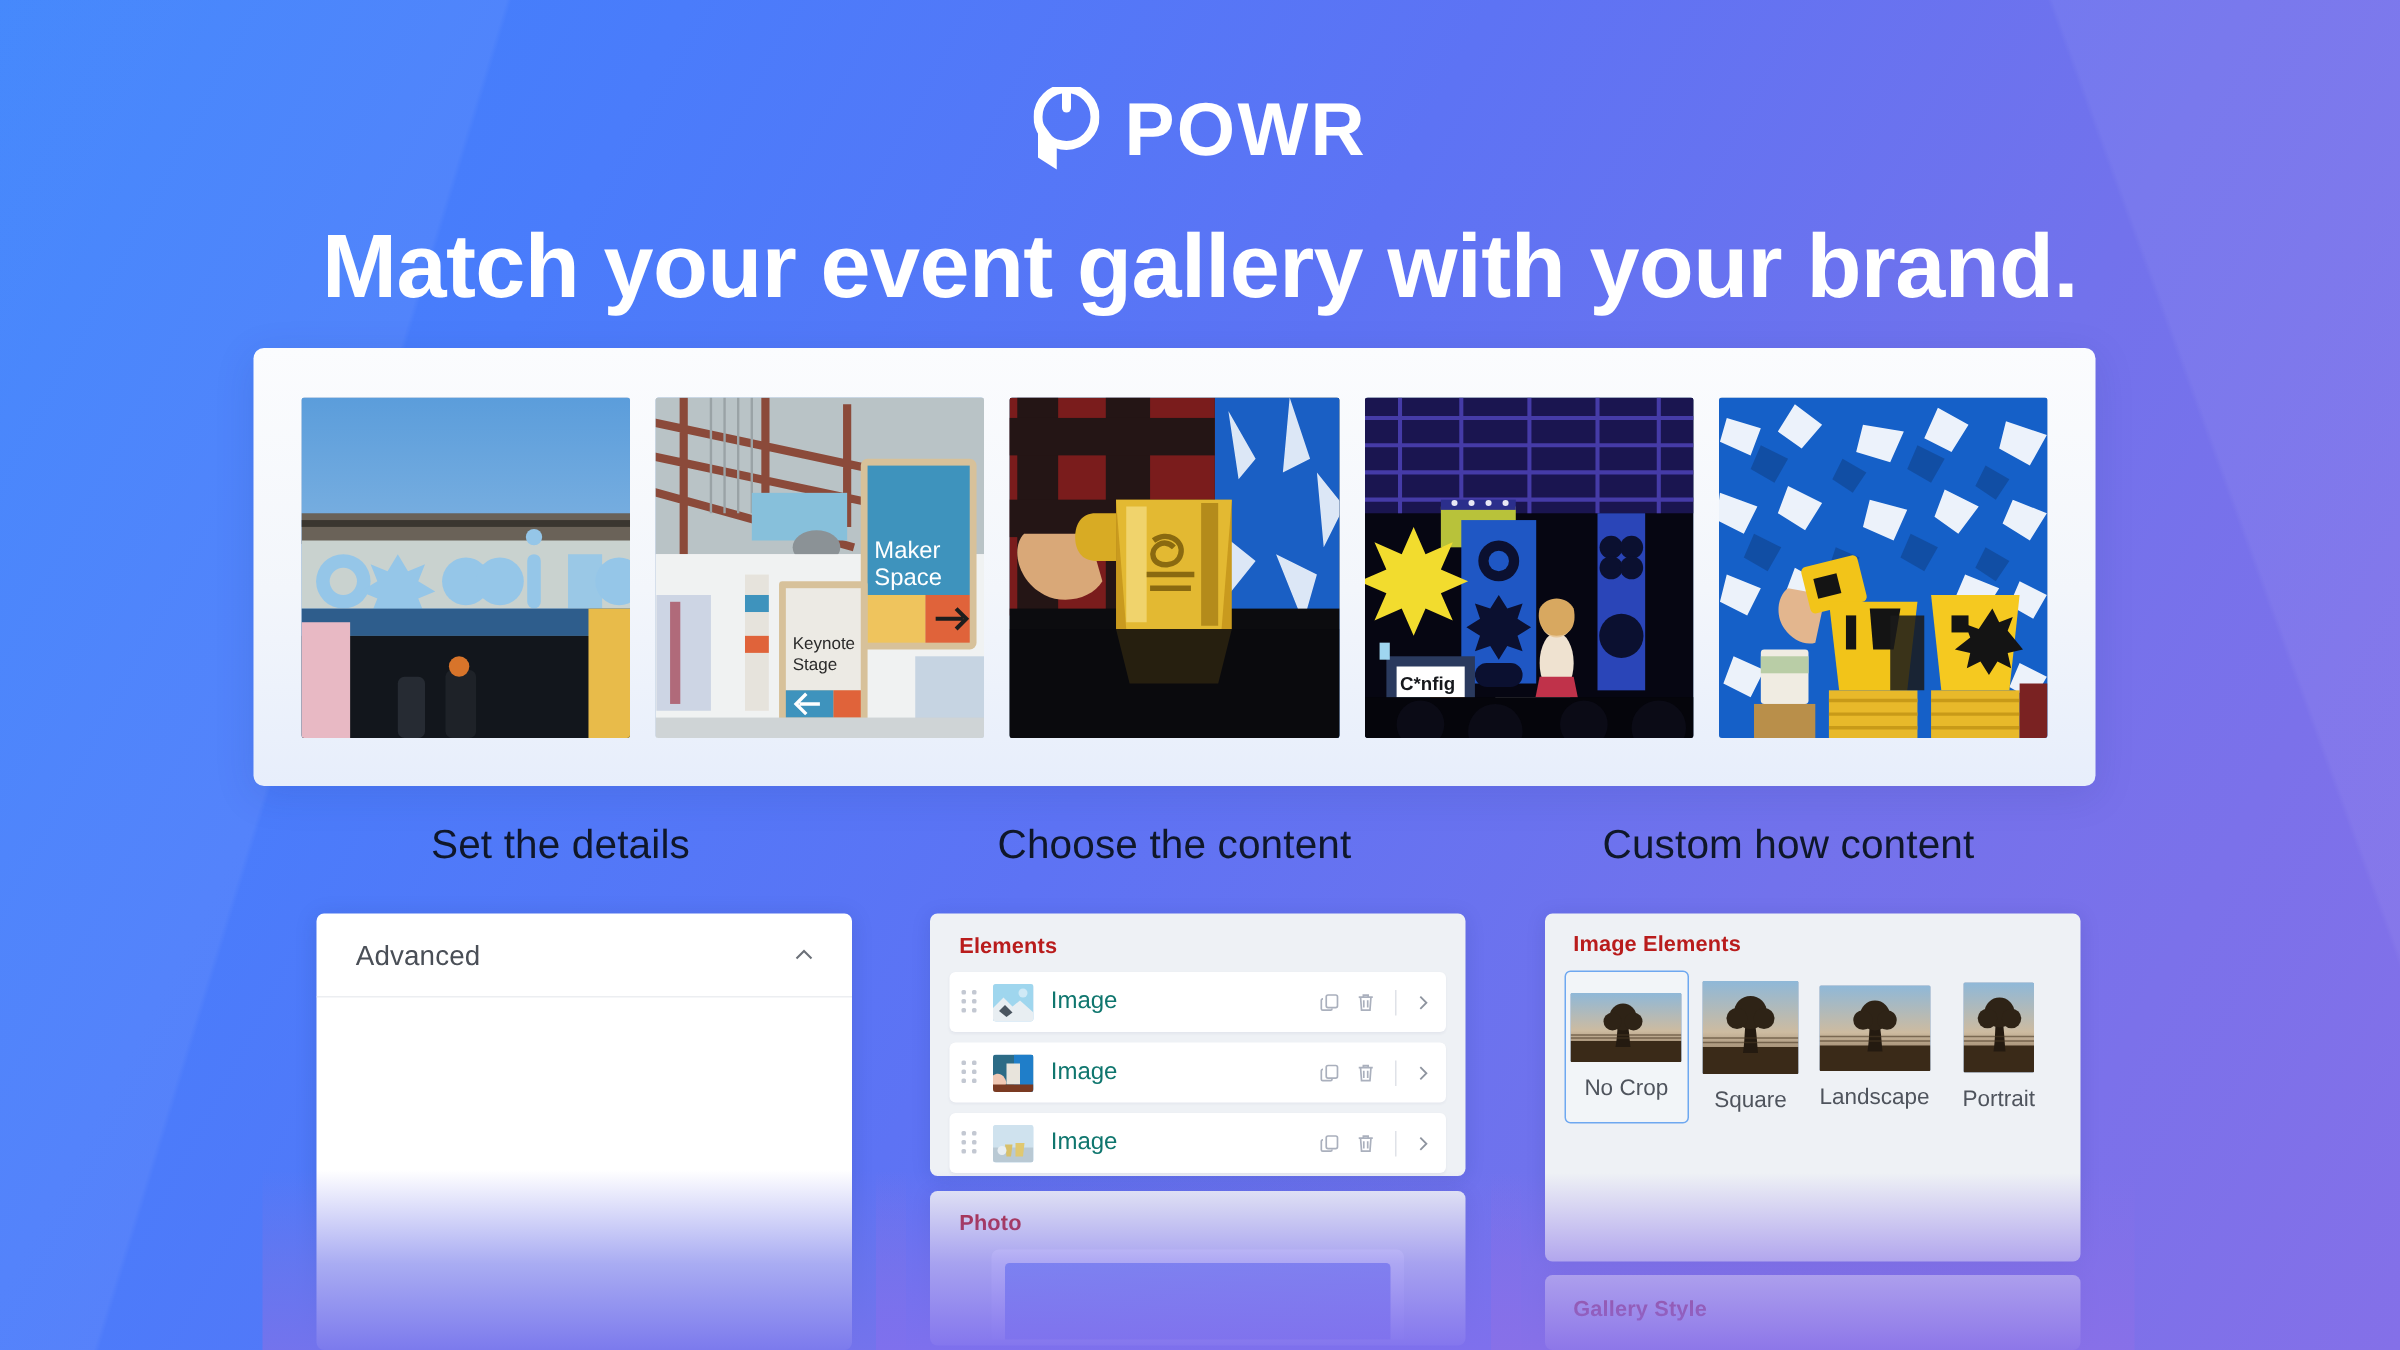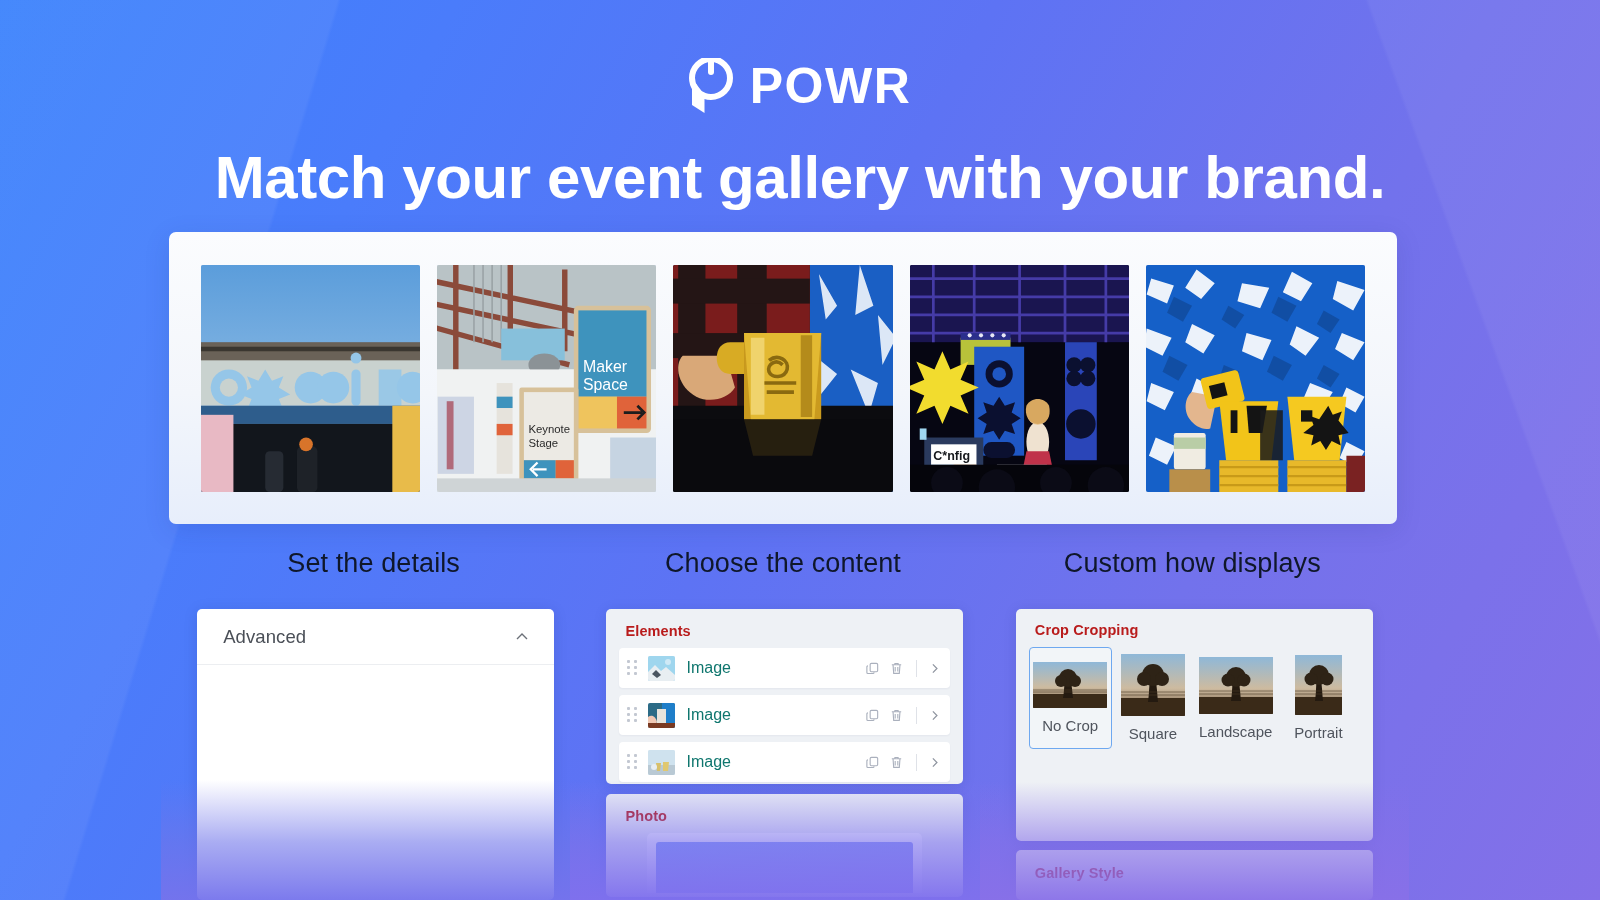--- a/index.html
+++ b/index.html
@@ -97,21 +97,21 @@
     color: #0f172a;
     font-size: 27px;
     font-weight: normal;
     letter-spacing: 0.1px;
   }
 
   
   .panels {
     position: absolute;
     top: 609px;
-    left: 171px;
+    left: 185px;
     width: 1228px;
     height: 291px;
     display: flex;
   }
   .panel-col {
     flex: 1 1 0;
     position: relative;
     display: flex;
     flex-direction: column;
     align-items: center;
@@ -542,21 +542,21 @@
       </g>
       <path d="M52 64h10v22H52z" fill="#1a1a1a" opacity=".85"></path>
       <path d="M90 84h10v16H90z" fill="#7a2222"></path>
     </svg>
   </div>
 </div>
 
 <div class="section-titles">
   <div class="section-title">Set the details</div>
   <div class="section-title">Choose the content</div>
-  <div class="section-title">Custom how displays</div>
+  <div class="section-title">Custom how content</div>
 </div>
 
 <div class="panels">
 
   <div class="panel-col">
     <div class="advanced-widget">
       <div class="adv-header">
         <span class="adv-title">Advanced</span>
         <svg class="chevron-up" viewBox="0 0 16 16" fill="none" stroke="currentColor" stroke-width="1.4">
           <path d="M3 10l5-5 5 5"></path>
@@ -677,21 +677,21 @@
       <div class="photo-preview">
         <div class="photo-inner"></div>
       </div>
     </div>
 
     <div class="fade-mask fade-mid"></div>
   </div>
 
   <div class="panel-col">
     <div class="widget cropping-widget">
-      <div class="widget-heading">Crop Cropping</div>
+      <div class="widget-heading">Image Elements</div>
       <div class="crop-grid">
 
         <div class="crop-cell selected">
           <span class="crop-img crop-nocrop">
             <svg viewBox="0 0 74 46" preserveAspectRatio="xMidYMid slice">
               <defs>
                   <linearGradient id="t1" x1="0" y1="0" x2="0" y2="1">
                 <stop offset="0" stop-color="#8fb8d8"></stop>
                     <stop offset="0.55" stop-color="#cdbba0"></stop>
                     <stop offset="1" stop-color="#6a5038"></stop>

